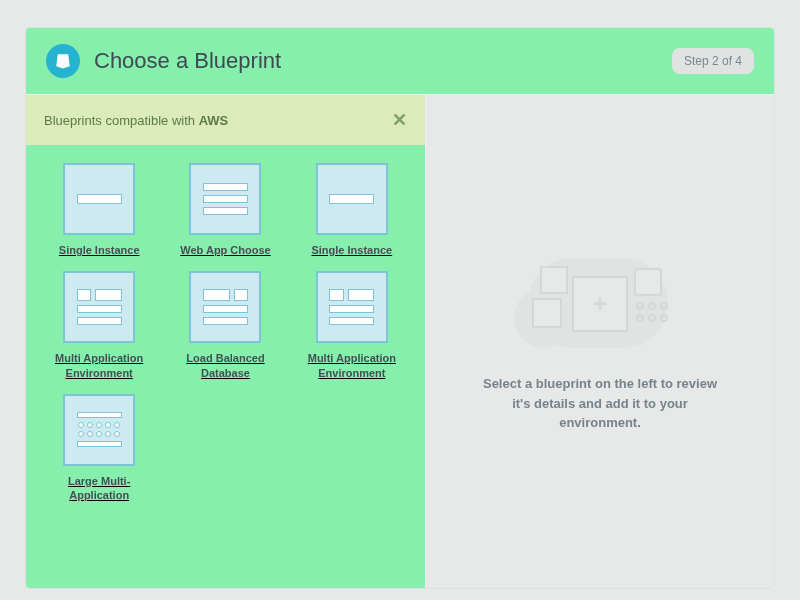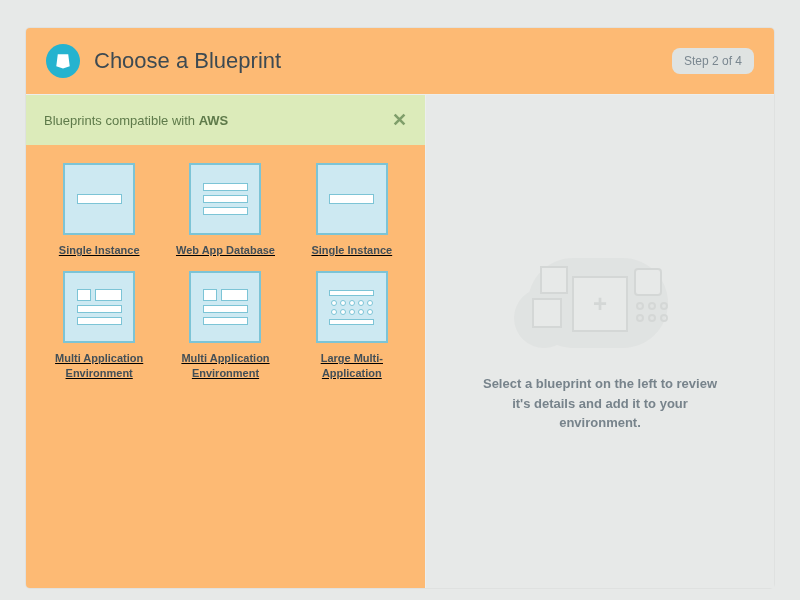--- a/index.html
+++ b/index.html
@@ -5,21 +5,21 @@
   * { box-sizing: border-box; margin: 0; padding: 0; }
   body {
     background: #e7e9e8;
     font-family: -apple-system, "Helvetica Neue", Arial, sans-serif;
     width: 800px;
     height: 600px;
     overflow: hidden;
     padding: 28px 26px 0 26px;
   }
   .card {
-    background: #fdba74;
+    background: #86efac;
     border-radius: 4px;
     width: 100%;
     height: 560px;
     box-shadow: 0 0 0 1px rgba(0,0,0,0.03);
     display: flex;
     flex-direction: column;
   }
   .header {
     display: flex;
     align-items: center;
@@ -190,21 +190,21 @@
           </div>
           <div class="bp-label">Single Instance</div>
         </div>
 
         <div class="bp-item">
           <div class="bp-thumb">
             <div class="row1"></div>
               <div class="row1"></div>
               <div class="row1"></div>
           </div>
-          <div class="bp-label">Web App Database</div>
+          <div class="bp-label">Web App Choose</div>
         </div>
 
         <div class="bp-item">
           <div class="bp-thumb">
             <div class="rowH"></div>
           </div>
           <div class="bp-label">Single Instance</div>
         </div>
 
         <div class="bp-item">
@@ -212,20 +212,31 @@
             <div class="split">
                 <div class="c1"></div>
                 <div class="c2"></div>
               </div>
             <div class="row1"></div>
               <div class="row1"></div>
           </div>
           <div class="bp-label">Multi Application Environment</div>
         </div>
 
+        <div class="bp-item">
+          <div class="bp-thumb">
+            <div class="split">
+                <div class="c2"></div>
+                <div class="c1"></div>
+              </div>
+            <div class="row1"></div>
+              <div class="row1"></div>
+          </div>
+          <div class="bp-label">Load Balanced Database</div>
+        </div>
 
         <div class="bp-item">
           <div class="bp-thumb">
             <div class="split">
                 <div class="c1"></div>
                 <div class="c2"></div>
               </div>
             <div class="row1"></div>
               <div class="row1"></div>
           </div>

